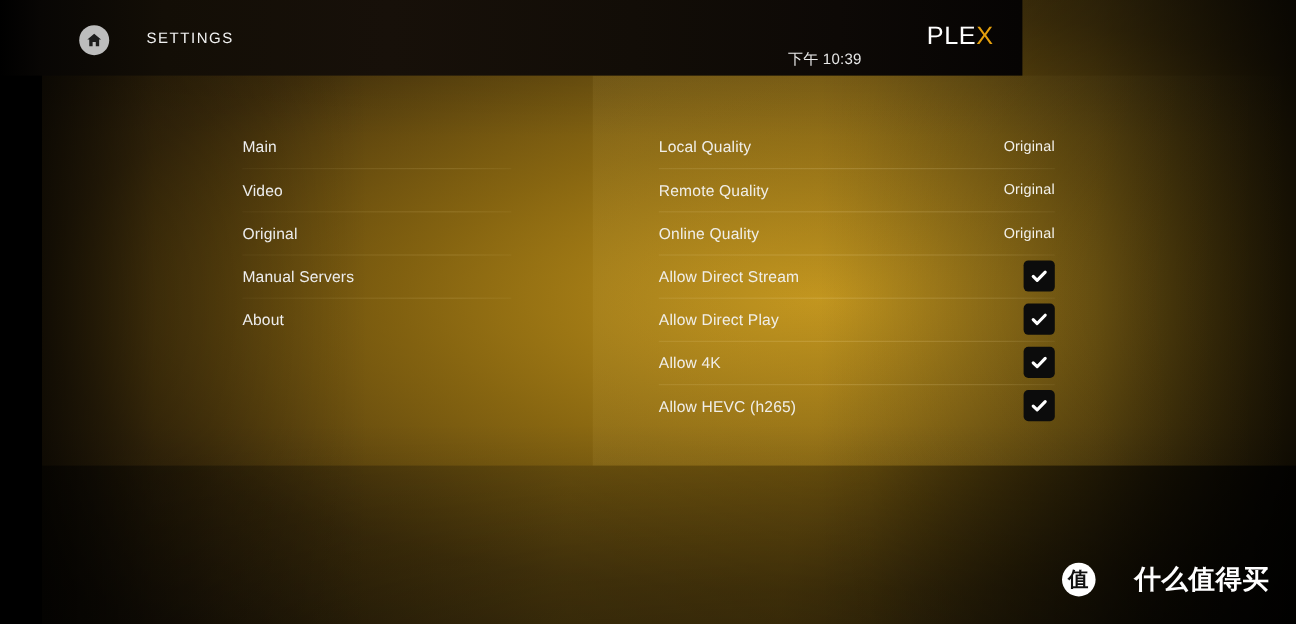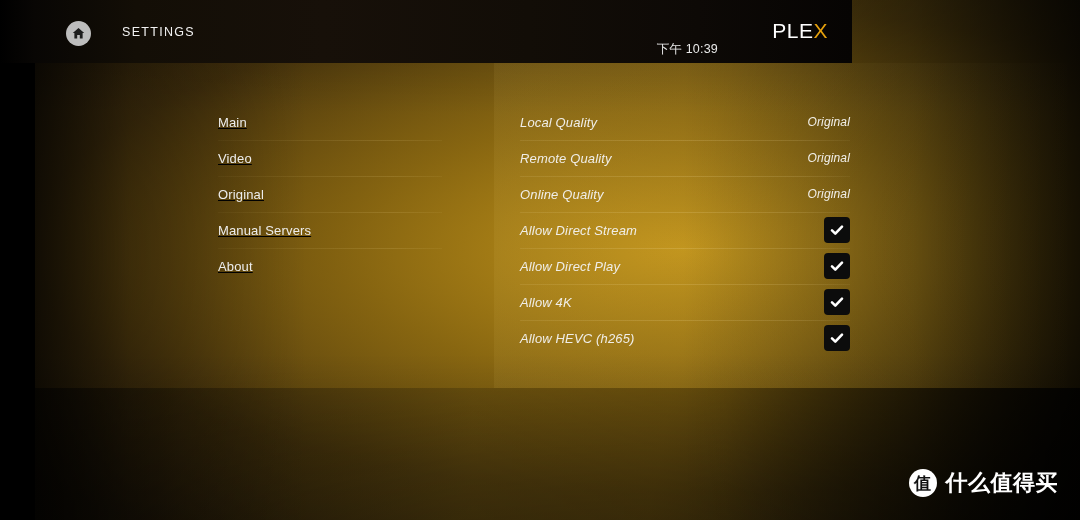--- a/index.html
+++ b/index.html
@@ -108,24 +108,23 @@
     position: absolute;
     left: 35px; top: 388px;
     width: 1045px; height: 132px;
     background: linear-gradient(to right, rgba(0,0,0,0.55) 0%, rgba(0,0,0,0.30) 14%, rgba(0,0,0,0.18) 42%, rgba(0,0,0,0.26) 66%, rgba(0,0,0,0.62) 88%, rgba(0,0,0,0.80) 100%);
     z-index: 4;
   }
 
   
   .menu {
     position: absolute;
-    left: 218px; top: 104px;
+    left: 202px; top: 104px;
     width: 224px;
     z-index: 7;
-    text-decoration: underline;
   }
   .menu-item {
     position: relative;
     height: 36px;
     display: flex;
     align-items: center;
     color: #ededed;
     font-size: 13px;
     letter-spacing: 0.15px;
   }
@@ -133,24 +132,23 @@
     content: "";
     position: absolute;
     left: 0; top: 0;
     width: 224px; height: 1px;
     background: linear-gradient(to right, rgba(255,230,160,0.035) 0%, rgba(255,230,160,0.085) 40%, rgba(255,230,160,0.13) 78%, rgba(255,230,160,0.05) 100%);
   }
 
   
   .settings {
     position: absolute;
-    left: 520px; top: 104px;
+    left: 549px; top: 104px;
     width: 330px;
     z-index: 7;
-    font-style: italic;
   }
   .setting-row {
     position: relative;
     height: 36px;
     display: flex;
     align-items: center;
     justify-content: space-between;
   }
   .setting-row + .setting-row::before {
     content: "";
@@ -199,20 +197,21 @@
     text-align: center;
     font-weight: 700;
     font-family: "DejaVu Sans", sans-serif;
   }
   .wm-text {
     color: #ffffff;
     font-size: 22px;
     font-weight: 700;
     letter-spacing: 0.5px;
     font-family: "DejaVu Sans", sans-serif;
+    margin-left: 24px;
   }
 </style>
 </head>
 <body>
 
 <div id="screen">
 
   <div class="bg-base"></div>
   <div class="bg-vignette"></div>
 

